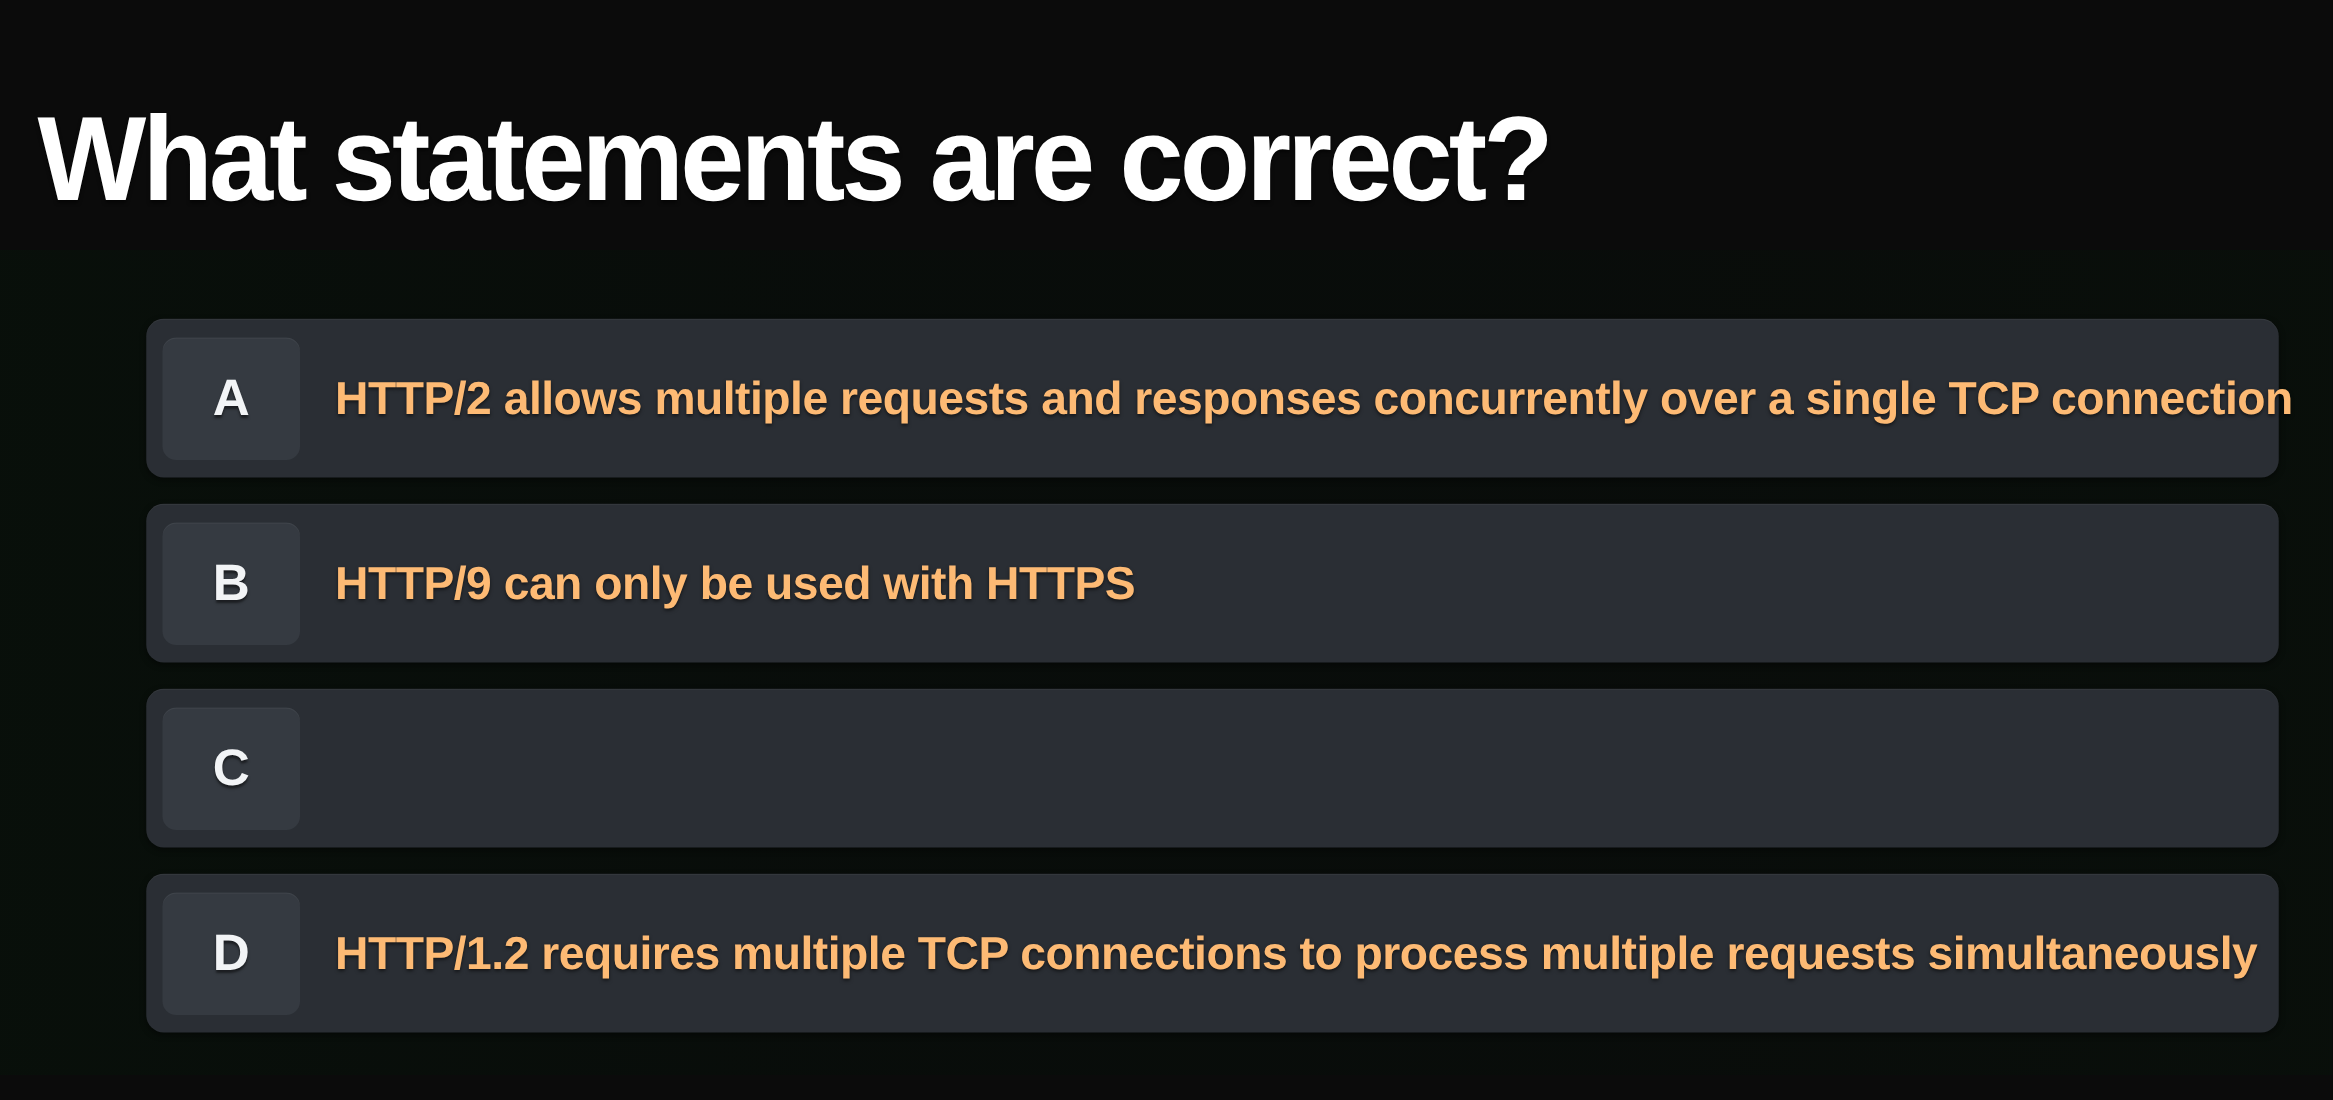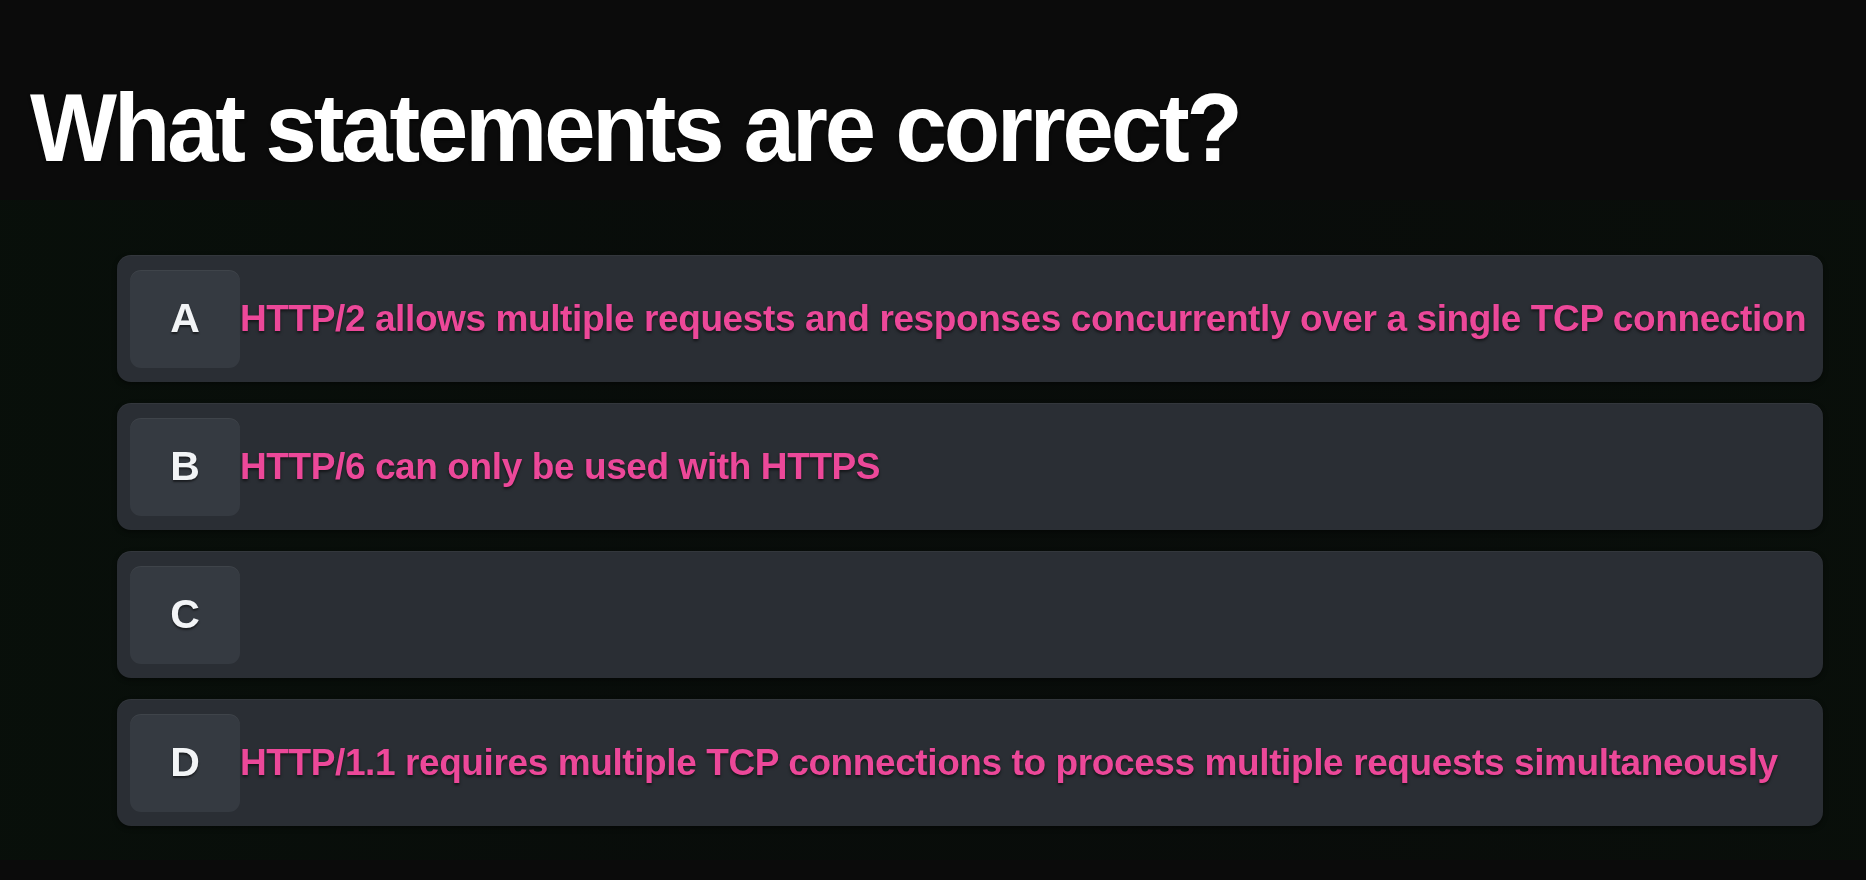--- a/index.html
+++ b/index.html
@@ -86,24 +86,25 @@
     font-size: 41px;
     font-weight: 700;
     color: #f2f4f6;
     letter-spacing: 0px;
     line-height: 1;
     text-shadow: 0 2px 2px rgba(0,0,0,0.5);
   }
 
   .option-text {
     flex: 1 1 auto;
+    margin-left: 28px;
     padding-right: 30px;
     font-size: 37px;
     font-weight: 700;
-    color: #ec4899;
+    color: #fdba74;
     letter-spacing: -0.4px;
     line-height: 44px;
     white-space: nowrap;
     text-shadow: 0 2px 3px rgba(0,0,0,0.55);
   }
 </style>
 </head>
 <body>
 
 <div class="tint"></div>
@@ -116,29 +117,29 @@
     <div class="option-badge">
       <span class="option-letter">A</span>
     </div>
     <div class="option-text">HTTP/2 allows multiple requests and responses concurrently over a single TCP connection</div>
   </div>
 
   <div class="option-row">
     <div class="option-badge">
       <span class="option-letter">B</span>
     </div>
-    <div class="option-text">HTTP/6 can only be used with HTTPS</div>
+    <div class="option-text">HTTP/9 can only be used with HTTPS</div>
   </div>
 
   <div class="option-row">
     <div class="option-badge">
       <span class="option-letter">C</span>
     </div>
   </div>
 
   <div class="option-row">
     <div class="option-badge">
       <span class="option-letter">D</span>
     </div>
-    <div class="option-text">HTTP/1.1 requires multiple TCP connections to process multiple requests simultaneously</div>
+    <div class="option-text">HTTP/1.2 requires multiple TCP connections to process multiple requests simultaneously</div>
   </div>
 
 </div>
 
 </body></html>

